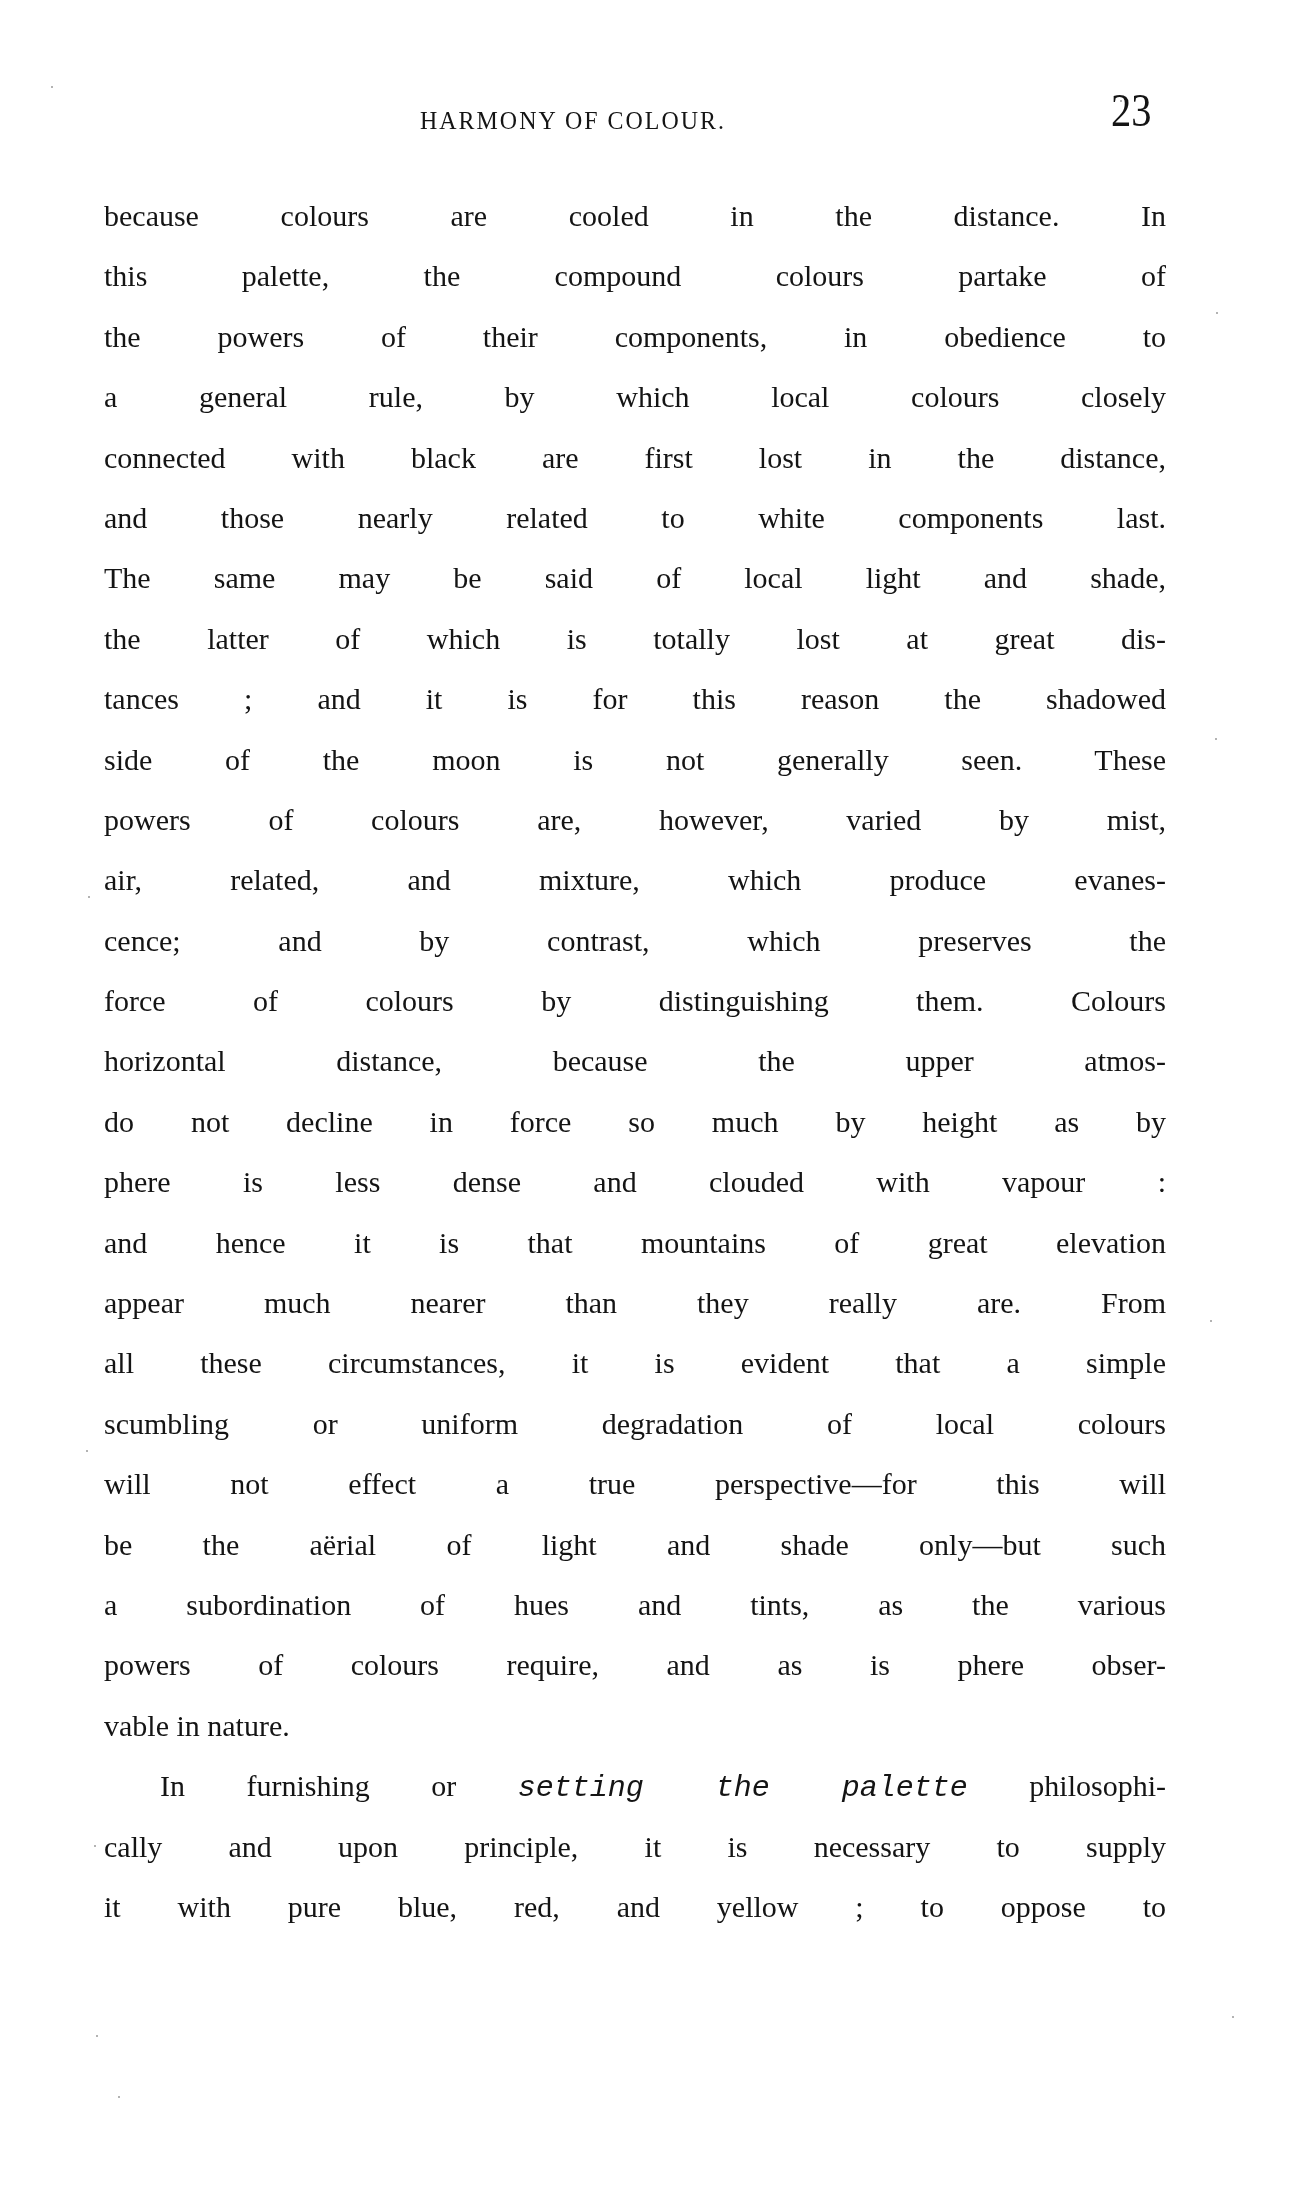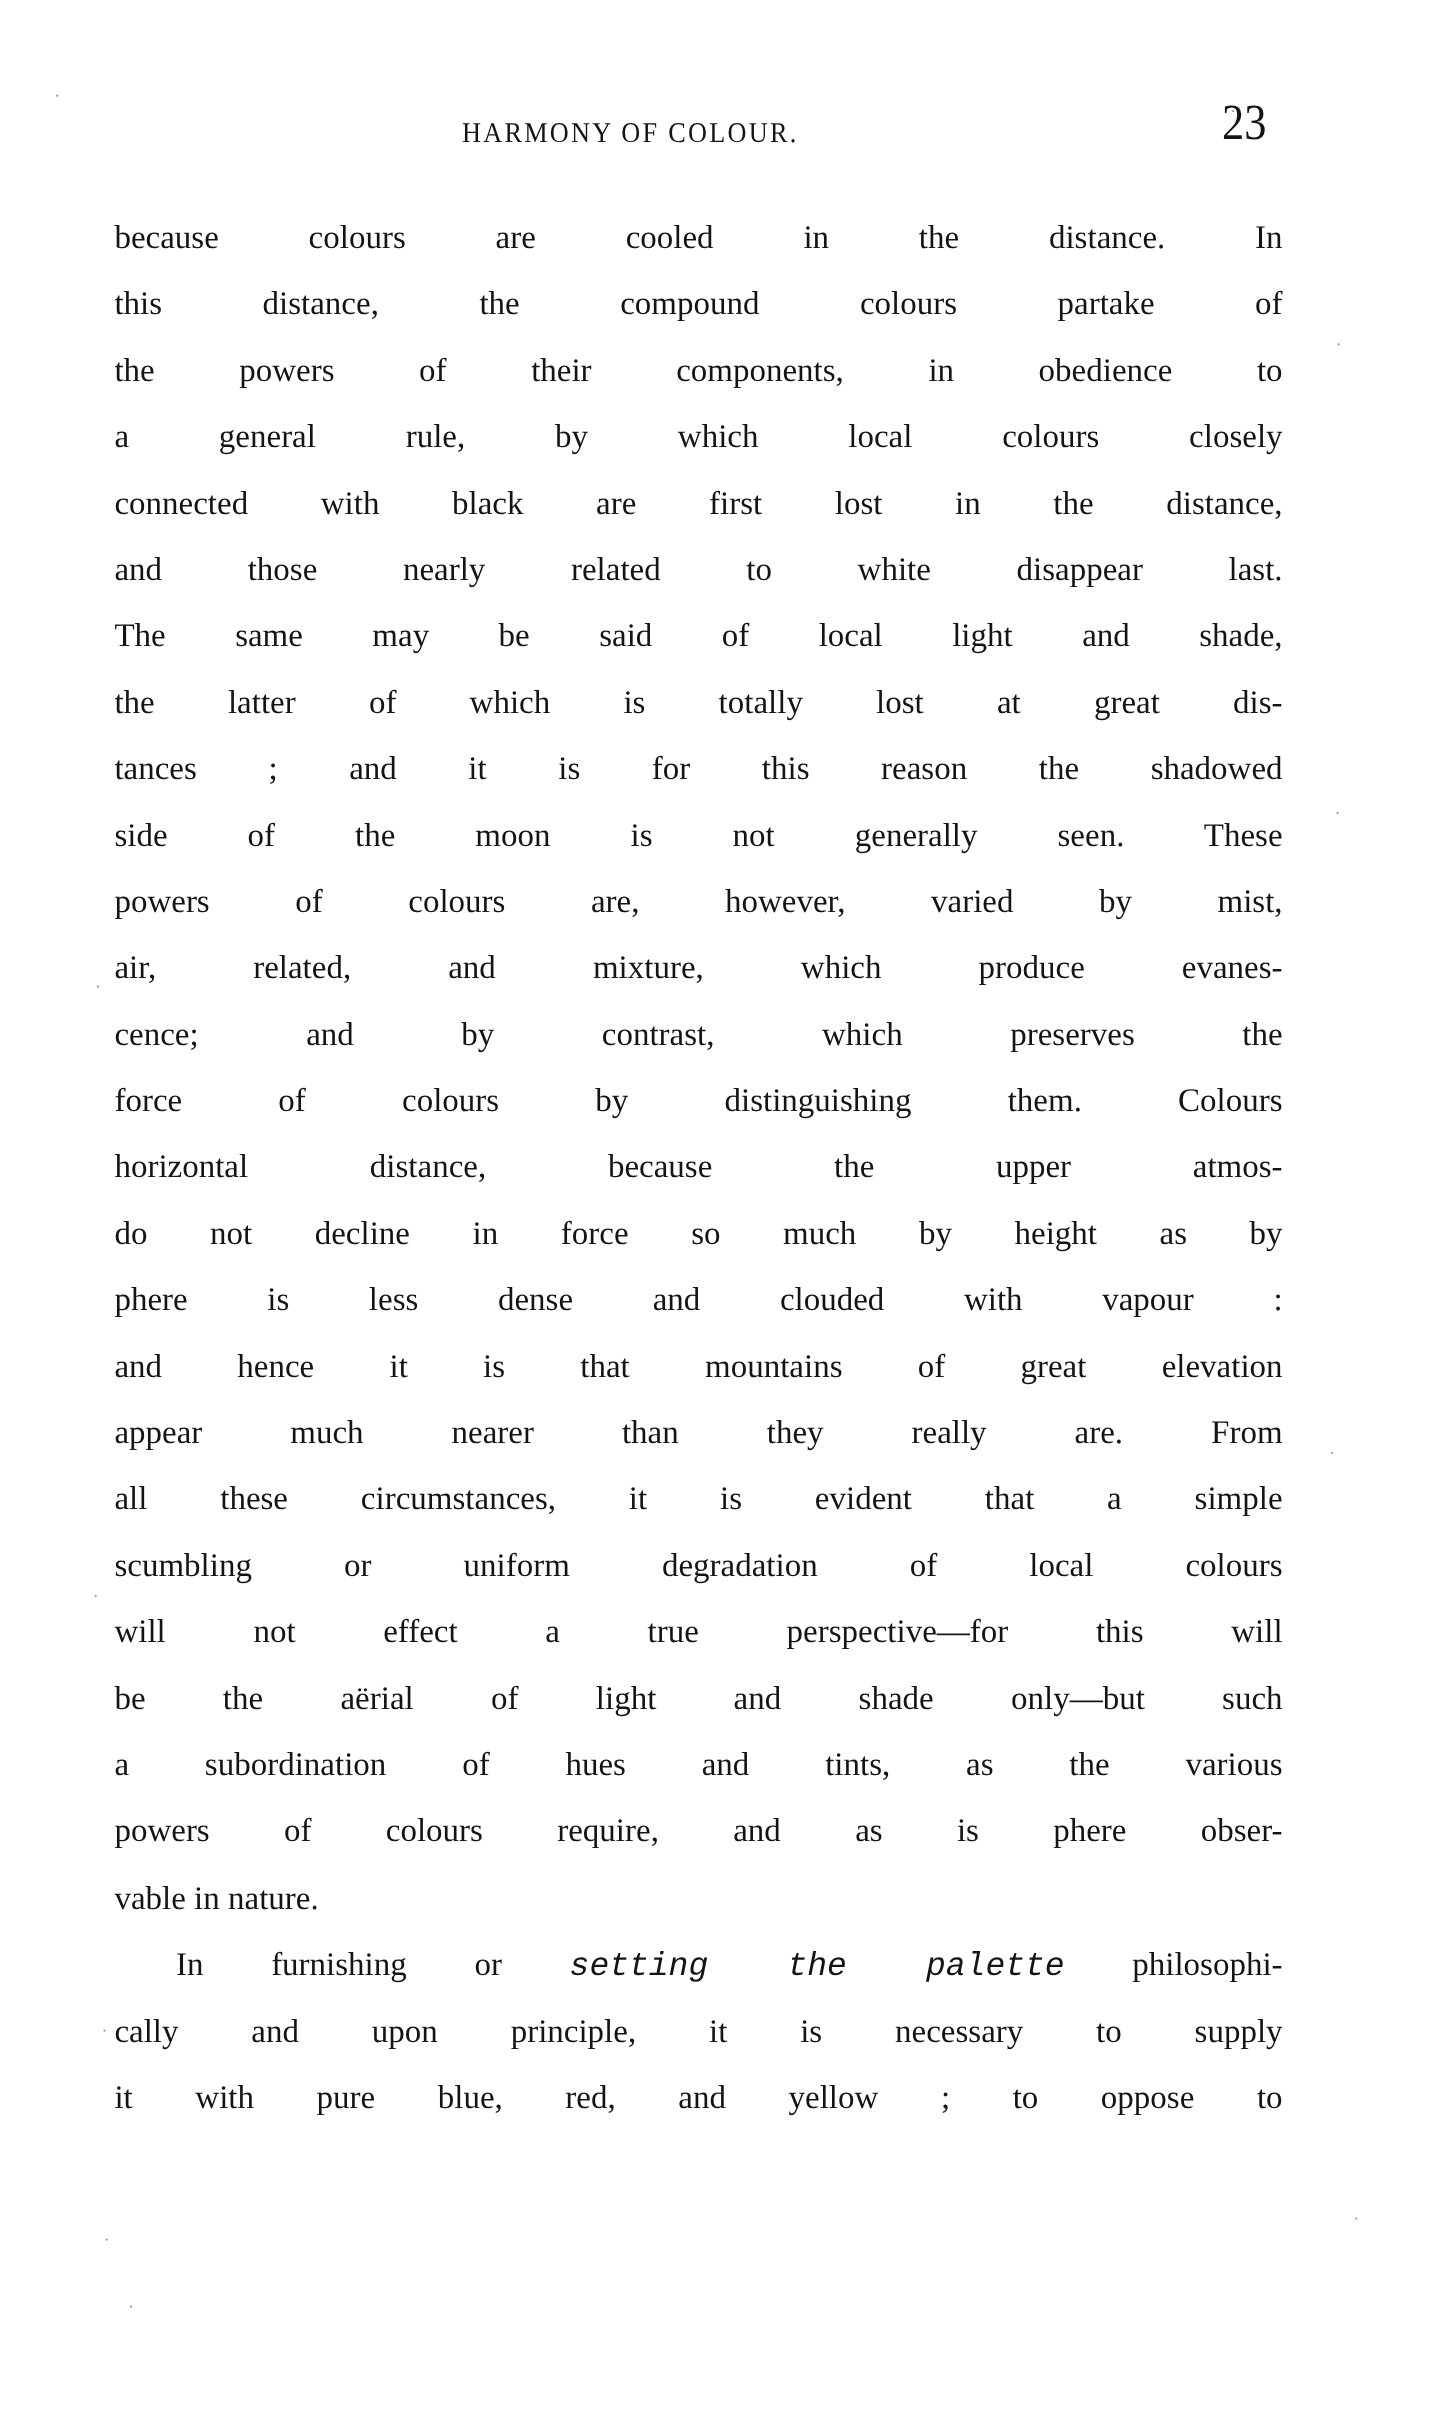--- a/index.html
+++ b/index.html
@@ -79,25 +79,25 @@
 <body>
 
 <div class="page">
 
   <div class="running-head">HARMONY OF COLOUR.</div>
   <div class="page-number">23</div>
 
   <div class="body-text">
     <div>
       <span class="line">because colours are cooled in the distance. In</span>
-      <span class="line">this distance, the compound colours partake of</span>
+      <span class="line">this palette, the compound colours partake of</span>
       <span class="line">the powers of their components, in obedience to</span>
       <span class="line">a general rule, by which local colours closely</span>
       <span class="line">connected with black are first lost in the distance,</span>
-      <span class="line">and those nearly related to white disappear last.</span>
+      <span class="line">and those nearly related to white components last.</span>
       <span class="line">The same may be said of local light and shade,</span>
       <span class="line">the latter of which is totally lost at great dis-</span>
       <span class="line">tances ; and it is for this reason the shadowed</span>
       <span class="line">side of the moon is not generally seen. These</span>
       <span class="line">powers of colours are, however, varied by mist,</span>
       <span class="line">air, related, and mixture, which produce evanes-</span>
       <span class="line">cence; and by contrast, which preserves the</span>
       <span class="line">force of colours by distinguishing them. Colours</span>
       <span class="line">horizontal distance, because the upper atmos-</span>
       <span class="line">do not decline in force so much by height as by</span>

